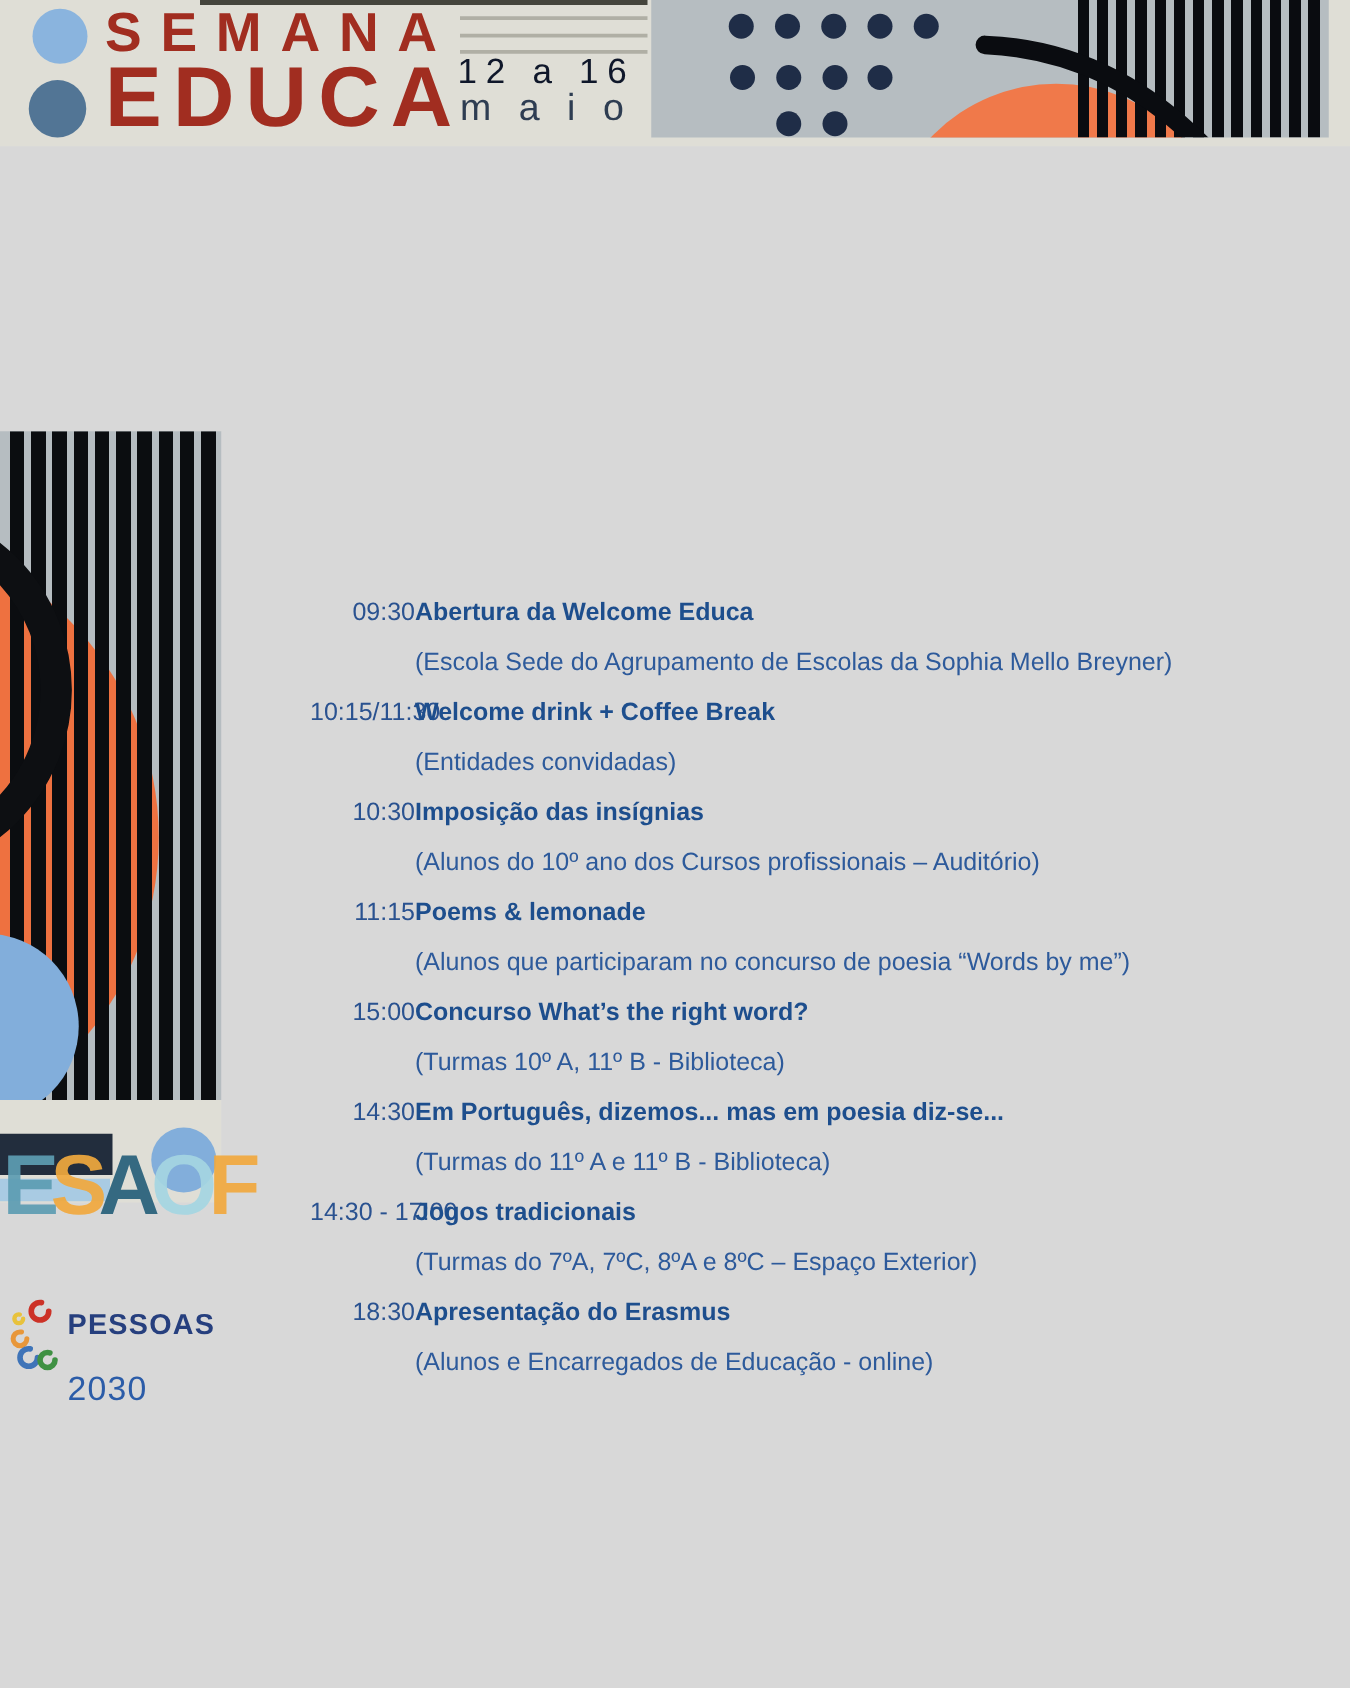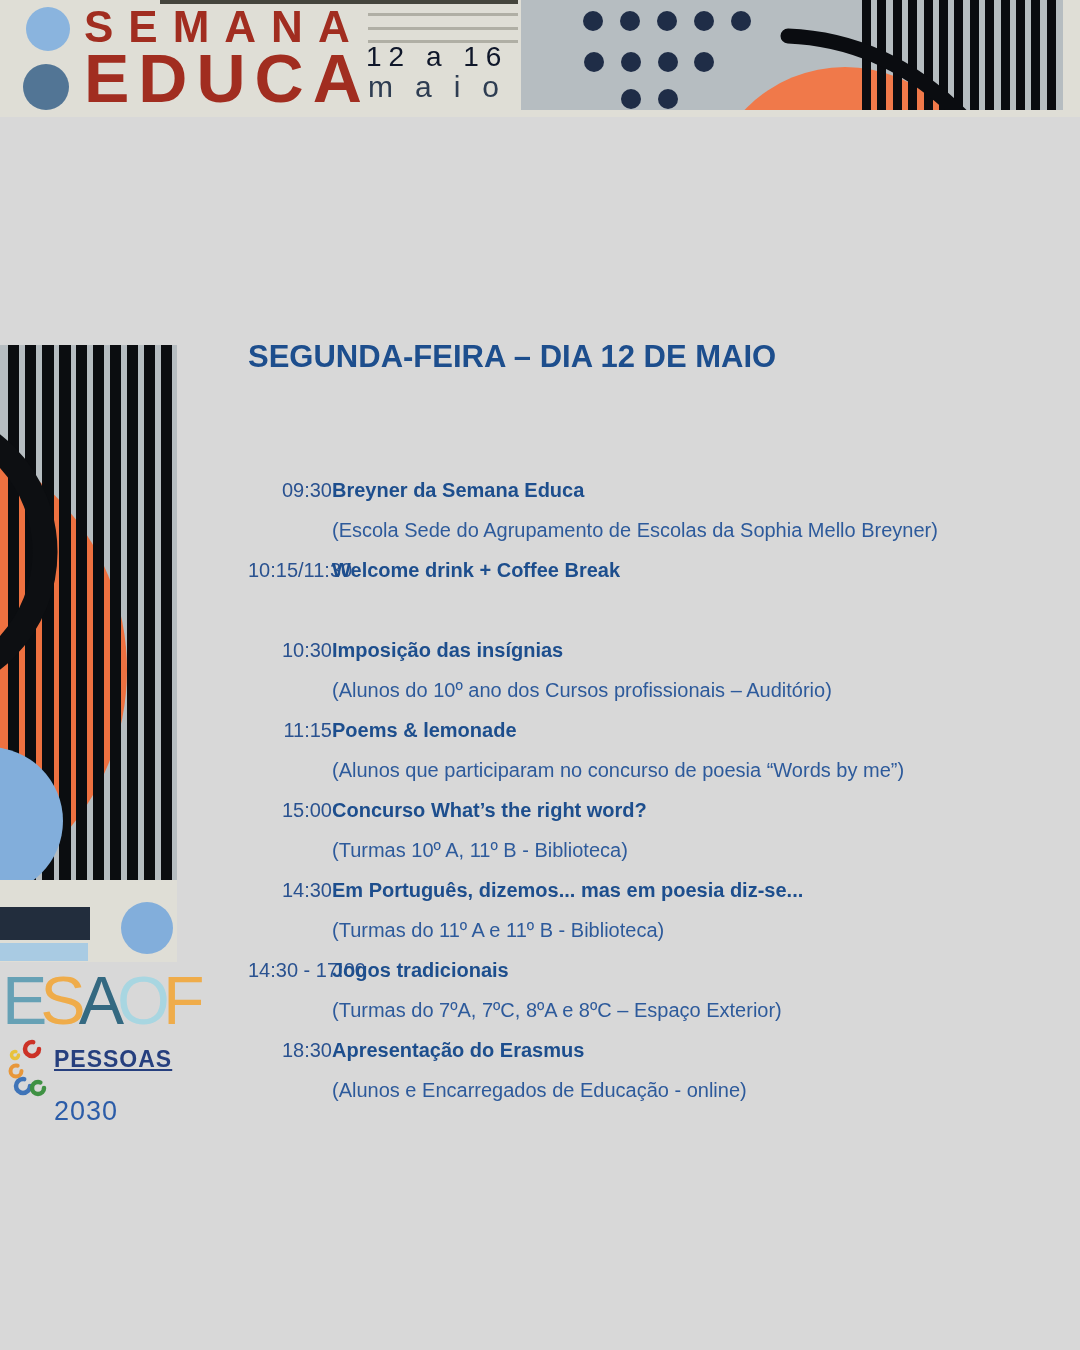--- a/index.html
+++ b/index.html
@@ -33,25 +33,25 @@
   .art-stripes{left:8px;top:0;width:166px;height:535px;
     background:repeating-linear-gradient(90deg,#0b0d10 0 11.5px,transparent 11.5px 17px);}
   .art-svg{left:0;top:0;width:177px;height:535px;}
   .art-bluecircle{left:-85px;top:402px;width:148px;height:148px;border-radius:50%;background:#82aedb;}
   .left-beige{left:0;top:880px;width:177px;height:82px;background:#dfded6;}
   .navy-rect{left:0;top:27px;width:90px;height:33px;background:#222d3d;}
   .lblue-rect{left:0;top:63px;width:88px;height:18px;background:#a9cbe3;}
   .small-bcircle{left:121px;top:22px;width:52px;height:52px;border-radius:50%;background:#82aedb;}
 
   
-  .esaof{left:2px;top:966px;font-size:68px;font-weight:normal;letter-spacing:-7px;line-height:1;white-space:nowrap;}
+  .esaof{left:2px;top:914px;font-size:68px;font-weight:bold;letter-spacing:-7px;line-height:1;white-space:nowrap;}
   .esaof span{opacity:.92;}
   .es-e{color:#5d9db3;} .es-s{color:#f1a93e;} .es-a{color:#27607a;} .es-o{color:#a5d6e2;} .es-f{color:#f1a93e;}
   .pessoas-icon{left:8px;top:1038px;width:40px;height:62px;}
-  .pessoas-label{left:54px;top:1046px;font-size:23px;font-weight:bold;letter-spacing:1px;color:#263f7e;text-decoration:underline;}
+  .pessoas-label{left:54px;top:1046px;font-size:23px;font-weight:bold;letter-spacing:1px;color:#263f7e;}
   .pessoas-year{left:54px;top:1068px;font-size:27px;letter-spacing:1px;color:#2b5ca8;margin-top:28px;}
 
   
   .heading{left:248px;top:339px;font-size:31px;font-weight:bold;color:#1d4e8d;white-space:nowrap;}
   .schedule{left:248px;top:470px;width:810px;}
   .event{height:80px;}
   .line1{display:flex;height:40px;line-height:40px;text-align:right;}
   .time{flex:none;width:84px;font-size:20px;color:#2a5290;white-space:nowrap;}
   .title{font-size:20px;font-weight:bold;color:#1d4e8d;white-space:nowrap;}
   .detail{margin-left:84px;height:40px;line-height:40px;font-size:20px;color:#2d5a9b;white-space:nowrap;}
@@ -121,37 +121,37 @@
       <circle cx="24" cy="11" r="7" stroke="#cc3227" stroke-width="4.5" stroke-dasharray="34 10"></circle>
       <circle cx="7" cy="17" r="3.5" stroke="#e8c23c" stroke-width="3.5" stroke-dasharray="17 6"></circle>
       <circle cx="8" cy="33" r="5.5" stroke="#e8973a" stroke-width="4" stroke-dasharray="27 8"></circle>
       <circle cx="15" cy="48" r="7" stroke="#3f74b8" stroke-width="4.5" stroke-dasharray="34 10"></circle>
       <circle cx="30" cy="50" r="6" stroke="#3f9143" stroke-width="4.5" stroke-dasharray="30 8"></circle>
     </g>
   </svg>
   <div class="abs pessoas-label">PESSOAS</div>
   <div class="abs pessoas-year">2030</div>
 
-  <div class="abs heading">SEGUNDA-FEIRA – DIA 12 DE MAIO</div>
 
   <div class="abs schedule">
 
     <div class="event">
       <div class="line1">
         <div class="time">09:30</div>
-        <div class="title">Breyner da Semana Educa</div>
+        <div class="title">Abertura da Welcome Educa</div>
       </div>
       <div class="detail">(Escola Sede do Agrupamento de Escolas da Sophia Mello Breyner)</div>
     </div>
 
     <div class="event">
       <div class="line1">
         <div class="time">10:15/11:30</div>
         <div class="title">Welcome drink + Coffee Break</div>
       </div>
+      <div class="detail">(Entidades convidadas)</div>
     </div>
 
     <div class="event">
       <div class="line1">
         <div class="time">10:30</div>
         <div class="title">Imposição das insígnias</div>
       </div>
       <div class="detail">(Alunos do 10º ano dos Cursos profissionais – Auditório)</div>
     </div>
 

